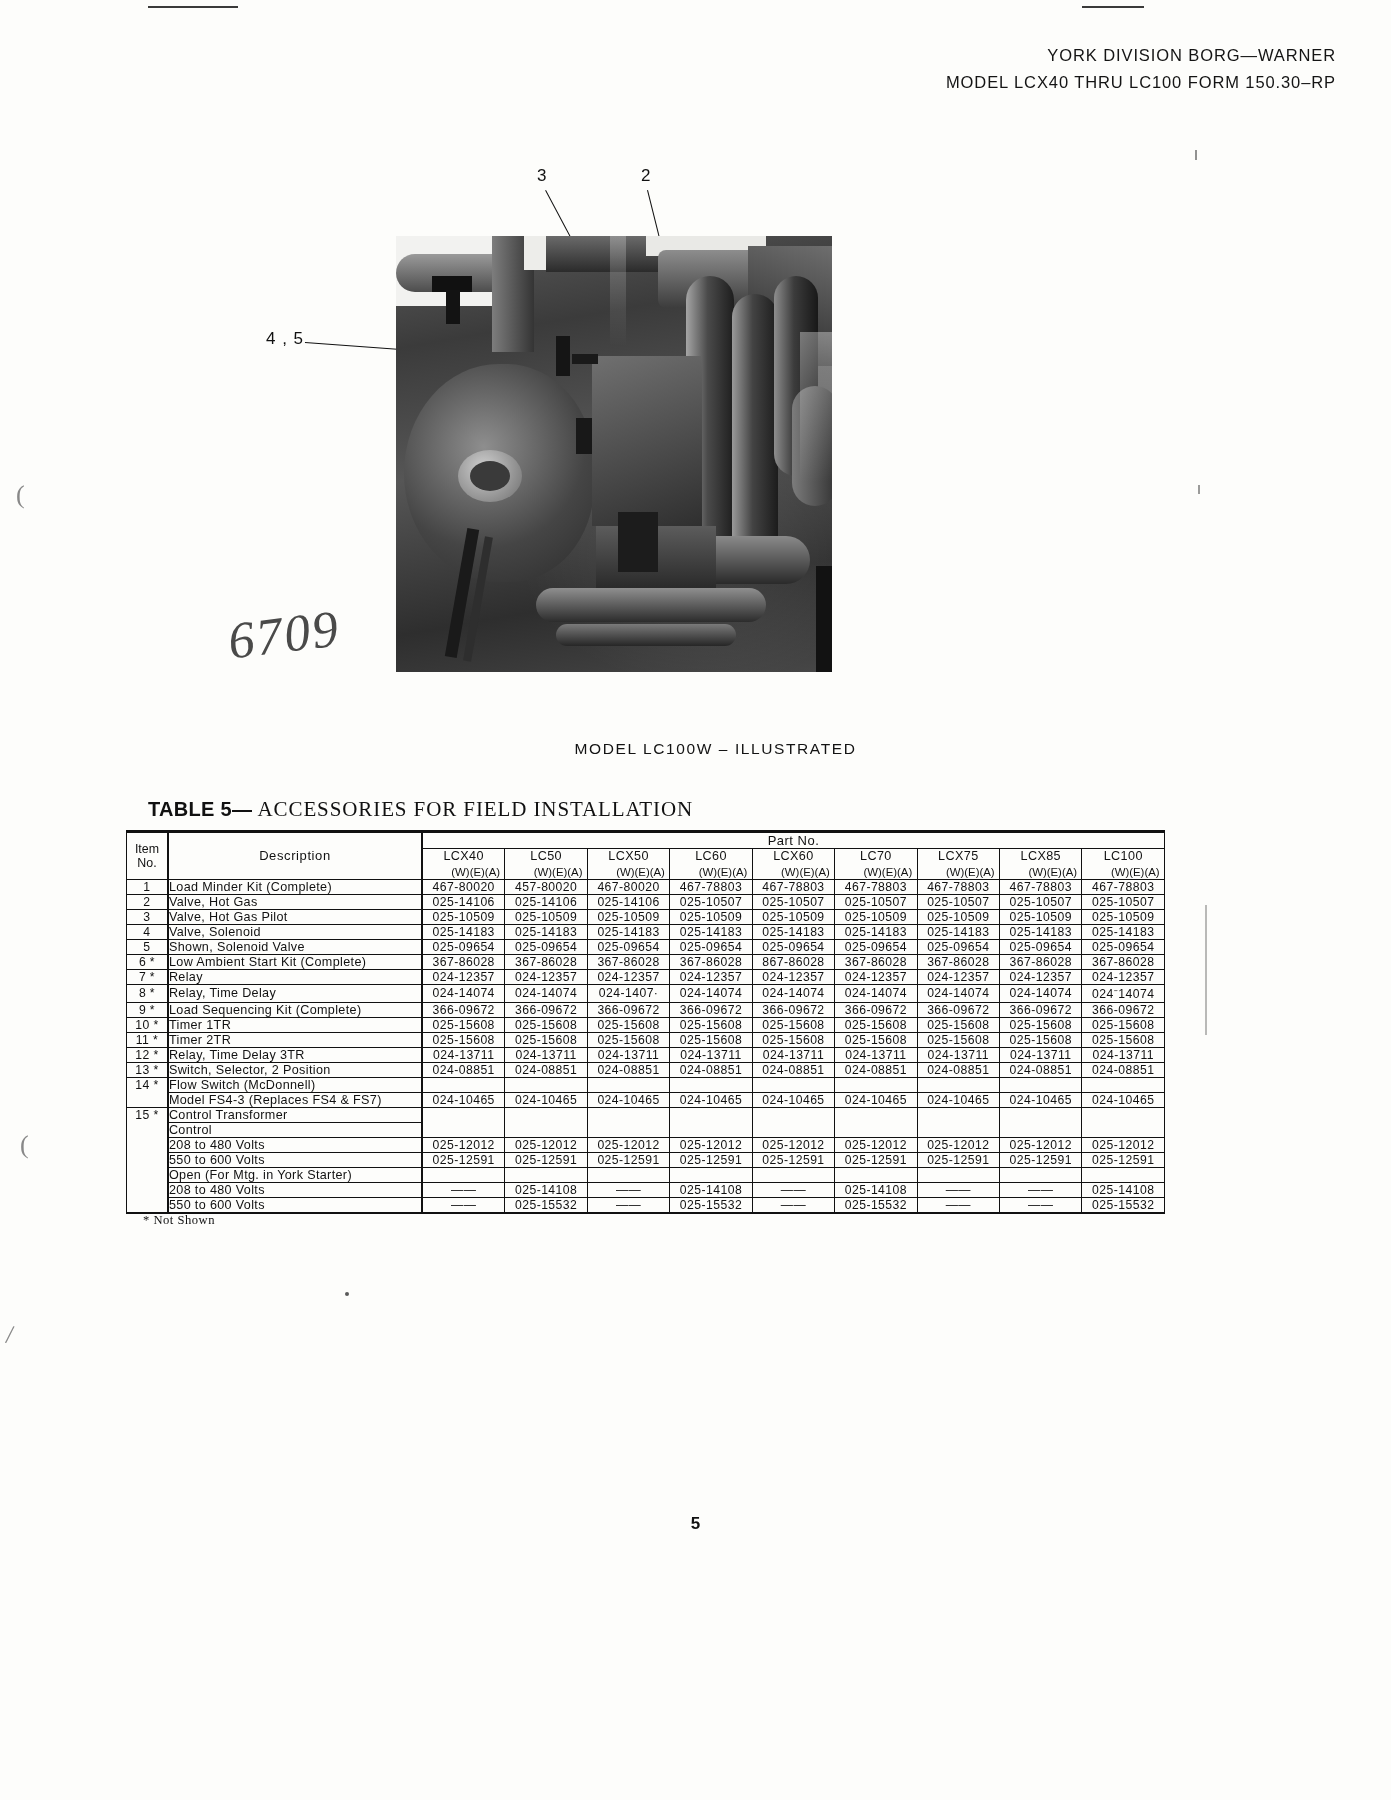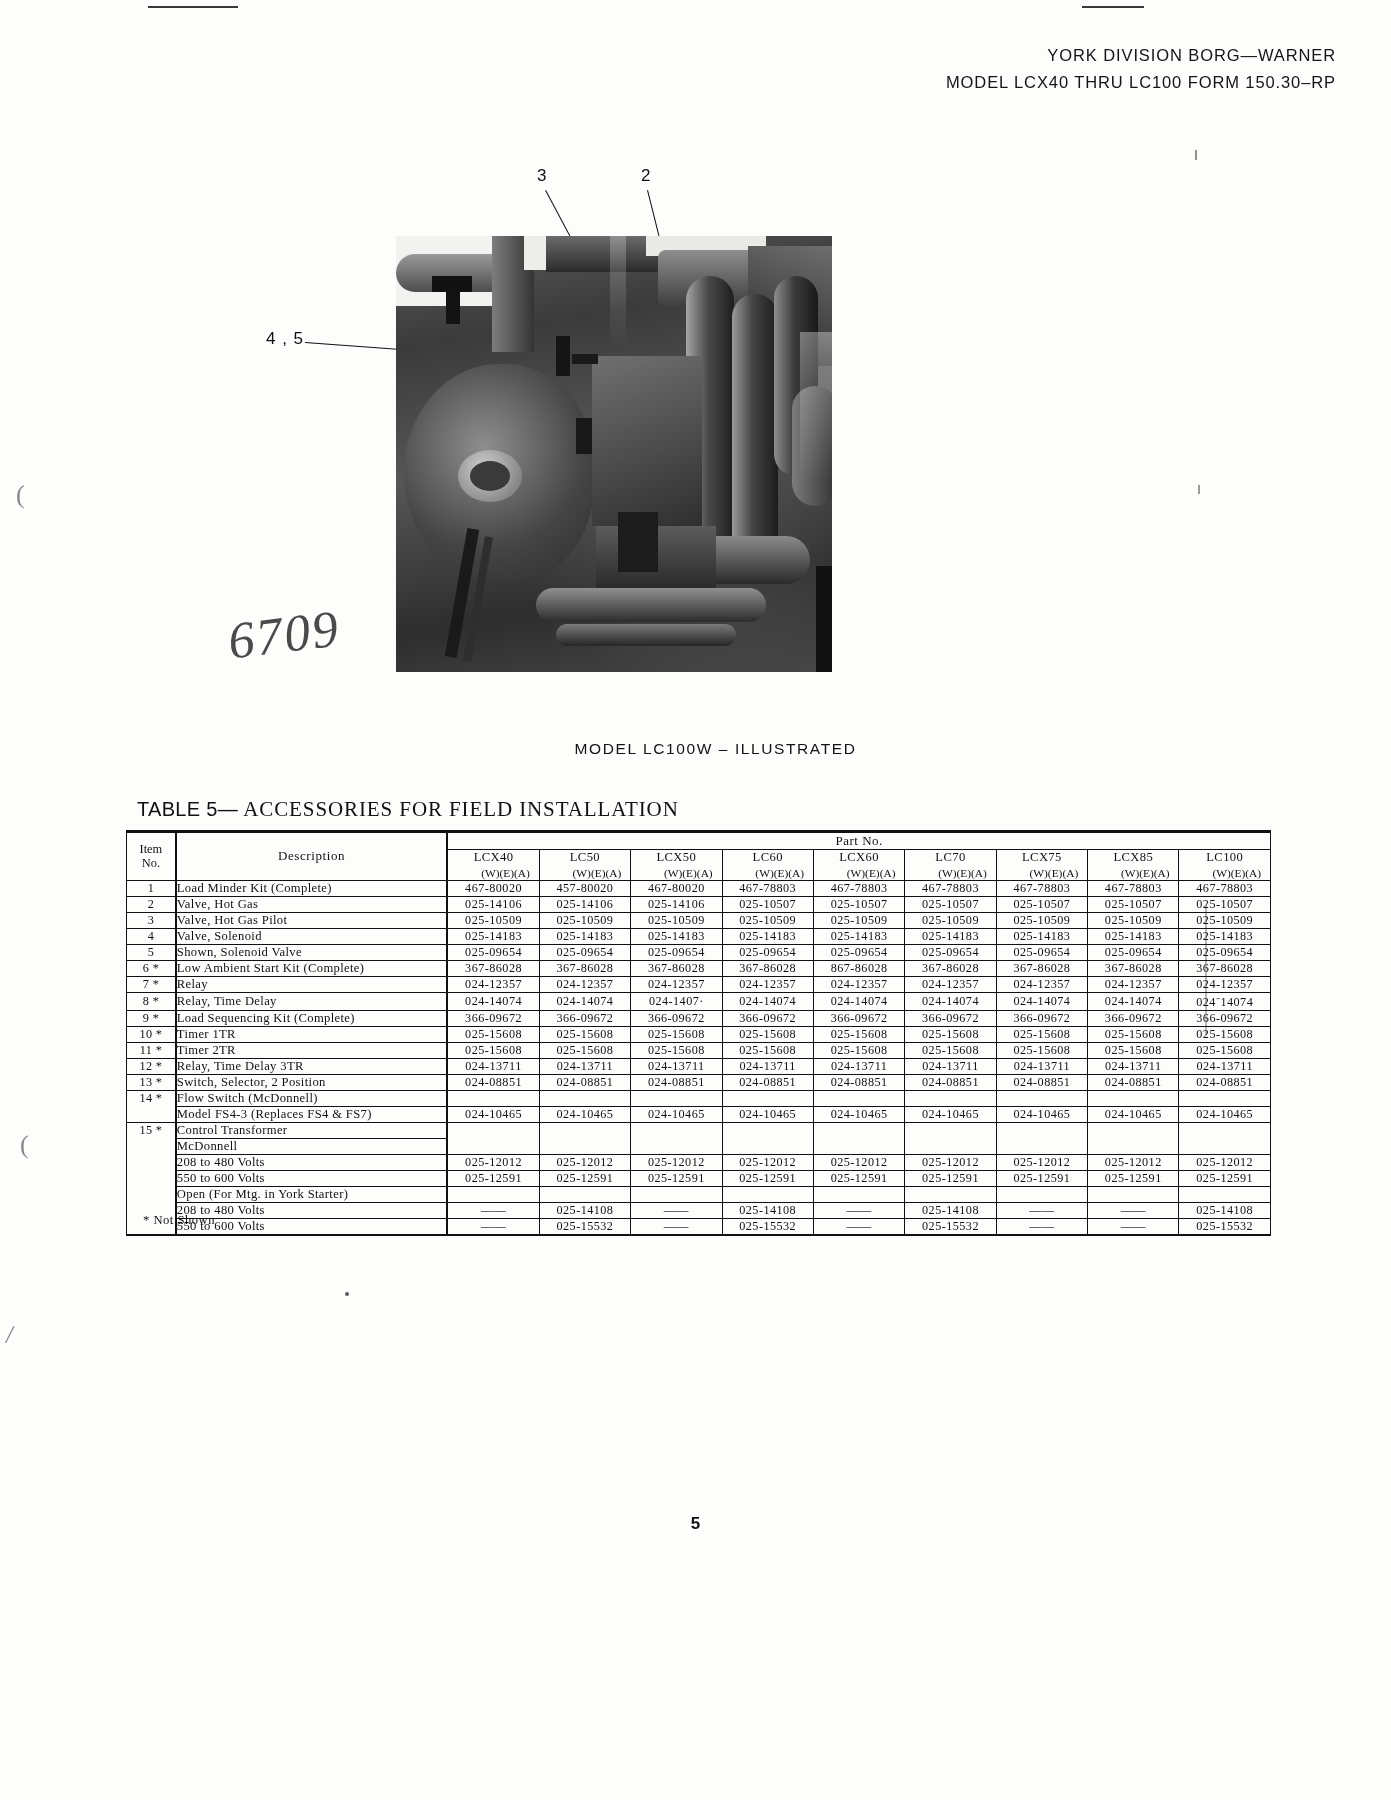--- a/index.html
+++ b/index.html
@@ -65,31 +65,31 @@
     opacity:.85;
   }
 
   
   .table-title {
     position:absolute; left:137px; top:797px;
     font-size:21px; white-space:nowrap;
   }
   .table-title .tnum {
     font-family:"Liberation Sans", sans-serif;
-    font-weight:normal; font-size:20px; letter-spacing:.3px;
+    font-weight:bold; font-size:20px; letter-spacing:.3px;margin-left:11px;
   }
   .table-title .tdesc { letter-spacing:.9px; font-size:21px; }
 
   
   .tbl-wrap { position:absolute; left:126px; top:830px; width:1145px; }
   table.acc {
     border-collapse:collapse;
-    width:1145px;
+    width:1039px;
     font-size:12.2px;
-    font-family:Liberation Serif, serif;
+    font-family:Liberation Sans, sans-serif;
     color:#111;
   }
   table.acc td, table.acc th { border:1px solid #111; padding:0; font-weight:normal; }
   .topline { border-top:3px solid #111 !important; }
   .botline { border-bottom:2.5px solid #111 !important; }
   .thickleft { border-left:2px solid #111 !important; }
 
   th.hd-item, th.hd-desc, th.hd-part { text-align:center; vertical-align:middle; }
   th.hd-item { width:52px; font-size:12.4px; line-height:1.15; }
   th.hd-desc { width:282px; font-size:13px; letter-spacing:.6px;text-align:center; }
@@ -460,21 +460,21 @@
             <td class="pn" style="border-bottom: none; border-top: none;"></td>
             <td class="pn" style="border-bottom: none; border-top: none;"></td>
             <td class="pn" style="border-bottom: none; border-top: none;"></td>
             <td class="pn" style="border-bottom: none; border-top: none;"></td>
             <td class="pn" style="border-bottom: none; border-top: none;"></td>
             <td class="pn" style="border-bottom: none; border-top: none;"></td>
             <td class="pn" style="border-bottom: none; border-top: none;"></td>
           </tr>
           <tr>
             <td class="itemno noline-t" style="border-top: none; border-bottom: none;"></td>
-            <td class="desc thickleft ind1">McDonnell</td>
+            <td class="desc thickleft ind1">Control</td>
             <td class="pn thickleft" style="border-bottom: none; border-top: none;"></td>
             <td class="pn" style="border-bottom: none; border-top: none;"></td>
             <td class="pn" style="border-bottom: none; border-top: none;"></td>
             <td class="pn" style="border-bottom: none; border-top: none;"></td>
             <td class="pn" style="border-bottom: none; border-top: none;"></td>
             <td class="pn" style="border-bottom: none; border-top: none;"></td>
             <td class="pn" style="border-bottom: none; border-top: none;"></td>
             <td class="pn" style="border-bottom: none; border-top: none;"></td>
             <td class="pn" style="border-bottom: none; border-top: none;"></td>
           </tr>

